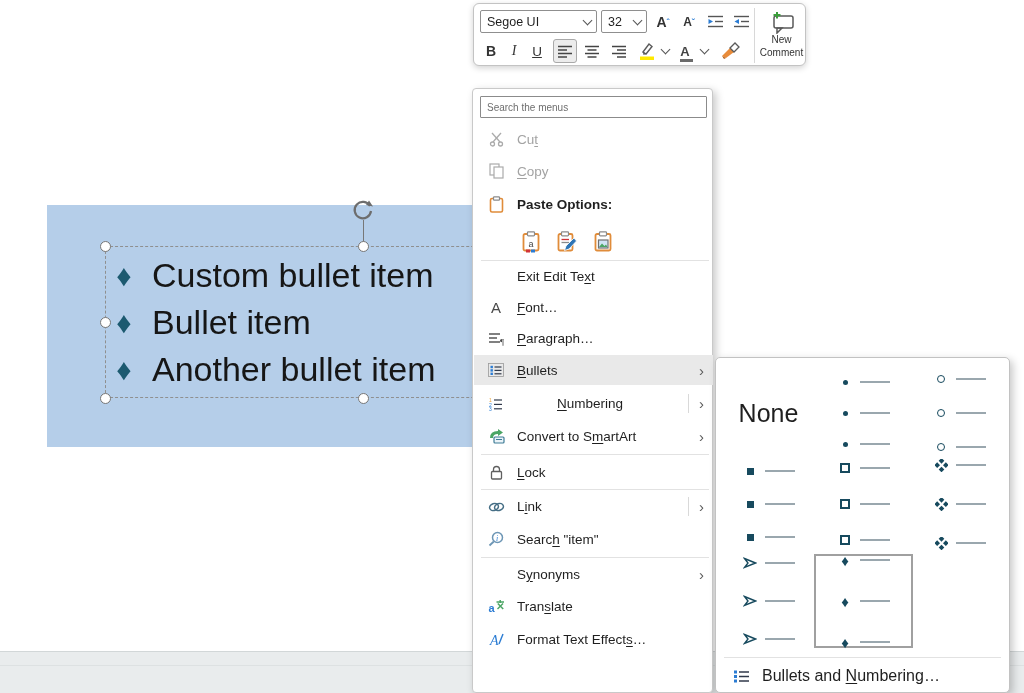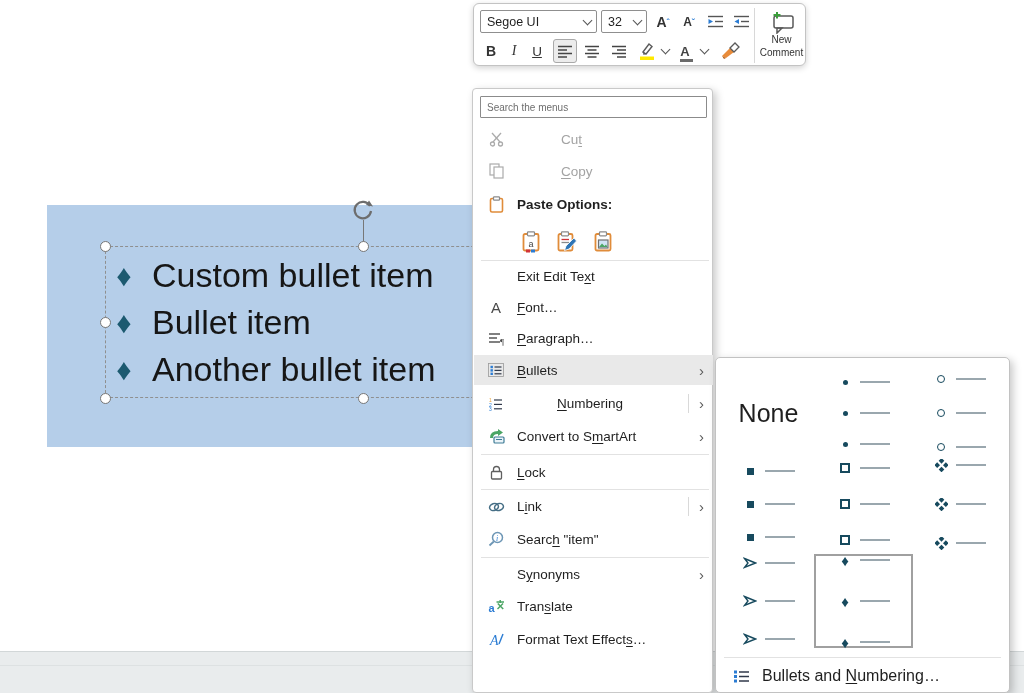--- a/index.html
+++ b/index.html
@@ -52,21 +52,21 @@
     box-shadow:3px 3px 8px rgba(0,0,0,.22); }
   .menu-search { position:absolute; left:7px; top:7px; width:227px; height:22px;
     border:1px solid #8b8b8b; border-radius:1px; font-size:10px; color:#444;
     padding:0 6px; outline:none; font-family:inherit; }
   .menu-search::placeholder { color:#6e6e6e; }
   .mi { position:absolute; left:1px; width:239px; display:flex; align-items:center;
     font-size:13.5px; color:#1f1f1f; }
   .mi .ico { width:24px; margin-left:10px; display:flex; justify-content:center; align-items:center; flex:0 0 24px; }
   .mi .lbl { margin-left:9px; white-space:nowrap; }
   .mi.hl { background:#e9e9e9; }
-  .mi.dis { color:#a3a3a3;gap:44px; }
+  .mi.dis { color:#a3a3a3; }
   .mi.bold .lbl { font-weight:bold; }
   .u { text-decoration:underline; text-underline-offset:2px; }
   .sub-arrow { position:absolute; right:9px; font-size:15px; color:#5c5c5c; line-height:1; }
   .sub-arrow::after { content:"\203A"; }
   .split-bar { position:absolute; right:24px; top:6px; bottom:6px; width:1px; background:#d9d9d9; }
   .msep { position:absolute; left:8px; right:3px; height:1px; background:#e2e2e2; }
   .paste-row { position:absolute; left:1px; display:flex; gap:12px; padding-left:45px; }
   .paste-ico { width:24px; height:26px; display:flex; align-items:center; justify-content:center; }
 
   

